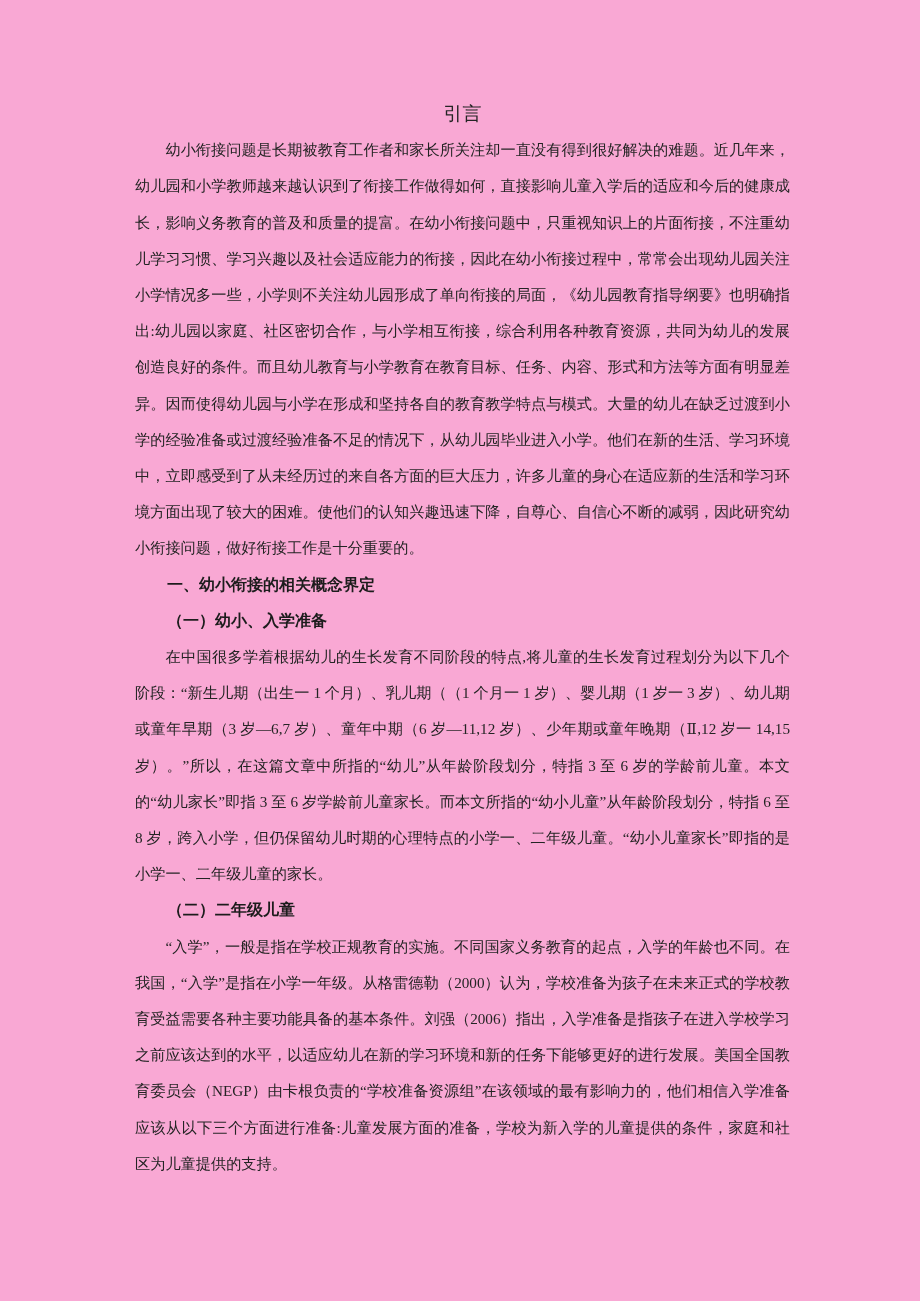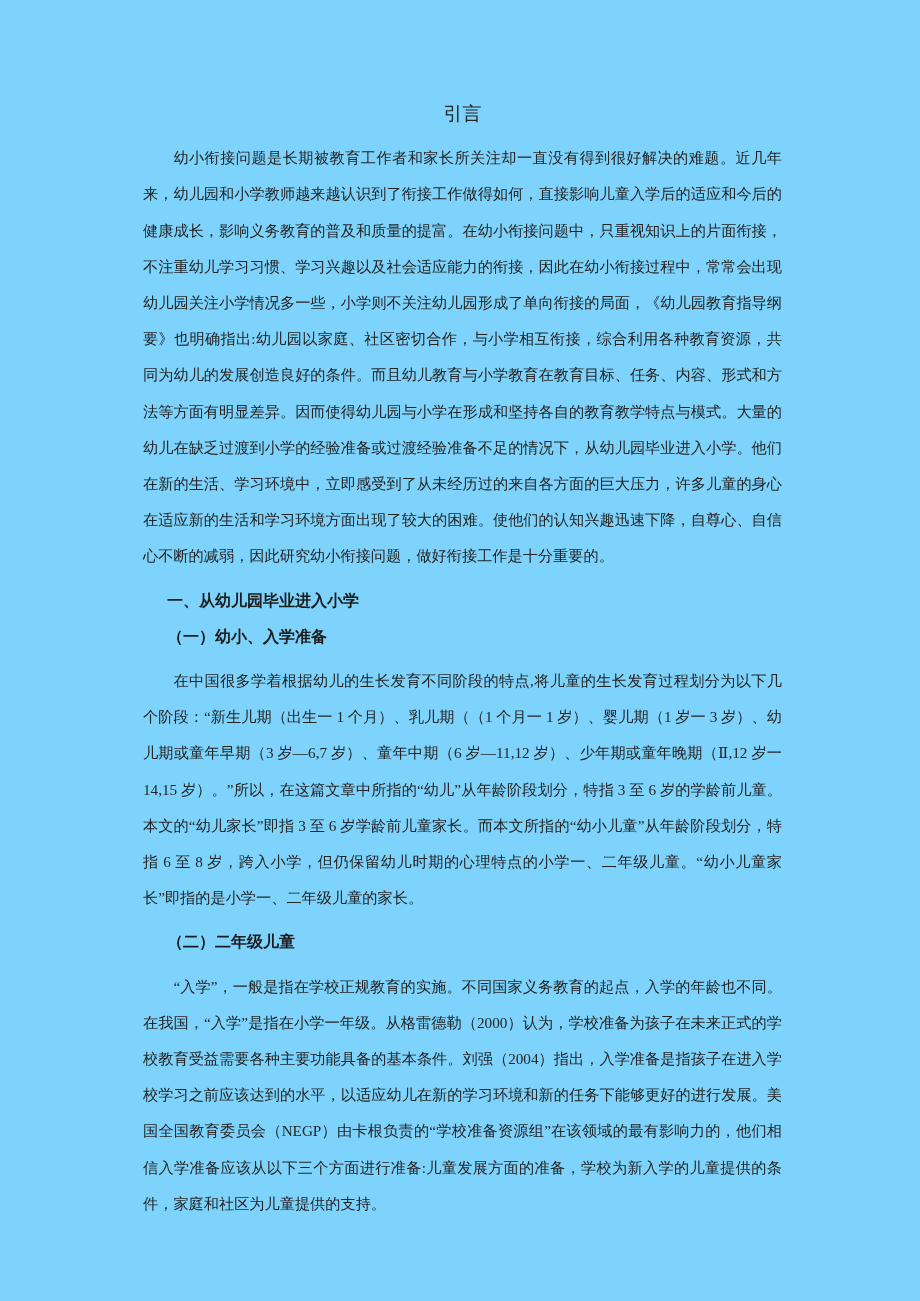--- a/index.html
+++ b/index.html
@@ -4,39 +4,39 @@
 <style>
   html, body {
     margin: 0;
     padding: 0;
     background: #ffffff;
   }
   .page {
     position: relative;
     width: 920px;
     height: 1301px;
-    background: #7dd3fc;
+    background: #f9a8d4;
     overflow: hidden;
   }
   .content {
     box-sizing: border-box;
     width: 920px;
     padding: 96px 130px 0 135px;
   }
   .doc-title {
     font-family: "Liberation Serif", "DejaVu Serif", serif;
     font-size: 19px;
     font-weight: 400;
     line-height: 36.2px;
     text-align: center;
     color: #242424;
     margin: 0;
   }
   .para {
-    margin: 8px;
+    margin: 0;
     font-family: "Liberation Serif", "DejaVu Serif", serif;
     font-size: 15.2px;
     line-height: 36.2px;
     color: #242424;
     text-align: justify;
     text-justify: inter-ideograph;
     text-indent: 2em;
     word-break: normal;
   }
   .heading-l1, .heading-l2 {
@@ -52,24 +52,24 @@
 </head>
 <body>
 
 <div class="page">
   <div class="content">
 
     <div class="doc-title">引言</div>
 
     <p class="para">幼小衔接问题是长期被教育工作者和家长所关注却一直没有得到很好解决的难题。近几年来，幼儿园和小学教师越来越认识到了衔接工作做得如何，直接影响儿童入学后的适应和今后的健康成长，影响义务教育的普及和质量的提富。在幼小衔接问题中，只重视知识上的片面衔接，不注重幼儿学习习惯、学习兴趣以及社会适应能力的衔接，因此在幼小衔接过程中，常常会出现幼儿园关注小学情况多一些，小学则不关注幼儿园形成了单向衔接的局面，《幼儿园教育指导纲要》也明确指出:幼儿园以家庭、社区密切合作，与小学相互衔接，综合利用各种教育资源，共同为幼儿的发展创造良好的条件。而且幼儿教育与小学教育在教育目标、任务、内容、形式和方法等方面有明显差异。因而使得幼儿园与小学在形成和坚持各自的教育教学特点与模式。大量的幼儿在缺乏过渡到小学的经验准备或过渡经验准备不足的情况下，从幼儿园毕业进入小学。他们在新的生活、学习环境中，立即感受到了从未经历过的来自各方面的巨大压力，许多儿童的身心在适应新的生活和学习环境方面出现了较大的困难。使他们的认知兴趣迅速下降，自尊心、自信心不断的减弱，因此研究幼小衔接问题，做好衔接工作是十分重要的。</p>
 
-    <h2 class="heading-l1">一、从幼儿园毕业进入小学</h2>
+    <h2 class="heading-l1">一、幼小衔接的相关概念界定</h2>
 
     <h3 class="heading-l2">（一）幼小、入学准备</h3>
 
     <p class="para">在中国很多学着根据幼儿的生长发育不同阶段的特点,将儿童的生长发育过程划分为以下几个阶段：“新生儿期（出生一 1 个月）、乳儿期（（1 个月一 1 岁）、婴儿期（1 岁一 3 岁）、幼儿期或童年早期（3 岁—6,7 岁）、童年中期（6 岁—11,12 岁）、少年期或童年晚期（Ⅱ,12 岁一 14,15 岁）。”所以，在这篇文章中所指的“幼儿”从年龄阶段划分，特指 3 至 6 岁的学龄前儿童。本文的“幼儿家长”即指 3 至 6 岁学龄前儿童家长。而本文所指的“幼小儿童”从年龄阶段划分，特指 6 至 8 岁，跨入小学，但仍保留幼儿时期的心理特点的小学一、二年级儿童。“幼小儿童家长”即指的是小学一、二年级儿童的家长。</p>
 
     <h3 class="heading-l2">（二）二年级儿童</h3>
 
-    <p class="para">“入学”，一般是指在学校正规教育的实施。不同国家义务教育的起点，入学的年龄也不同。在我国，“入学”是指在小学一年级。从格雷德勒（2000）认为，学校准备为孩子在未来正式的学校教育受益需要各种主要功能具备的基本条件。刘强（2004）指出，入学准备是指孩子在进入学校学习之前应该达到的水平，以适应幼儿在新的学习环境和新的任务下能够更好的进行发展。美国全国教育委员会（NEGP）由卡根负责的“学校准备资源组”在该领域的最有影响力的，他们相信入学准备应该从以下三个方面进行准备:儿童发展方面的准备，学校为新入学的儿童提供的条件，家庭和社区为儿童提供的支持。</p>
+    <p class="para">“入学”，一般是指在学校正规教育的实施。不同国家义务教育的起点，入学的年龄也不同。在我国，“入学”是指在小学一年级。从格雷德勒（2000）认为，学校准备为孩子在未来正式的学校教育受益需要各种主要功能具备的基本条件。刘强（2006）指出，入学准备是指孩子在进入学校学习之前应该达到的水平，以适应幼儿在新的学习环境和新的任务下能够更好的进行发展。美国全国教育委员会（NEGP）由卡根负责的“学校准备资源组”在该领域的最有影响力的，他们相信入学准备应该从以下三个方面进行准备:儿童发展方面的准备，学校为新入学的儿童提供的条件，家庭和社区为儿童提供的支持。</p>
 
   </div>
 </div>
 
 </body></html>

